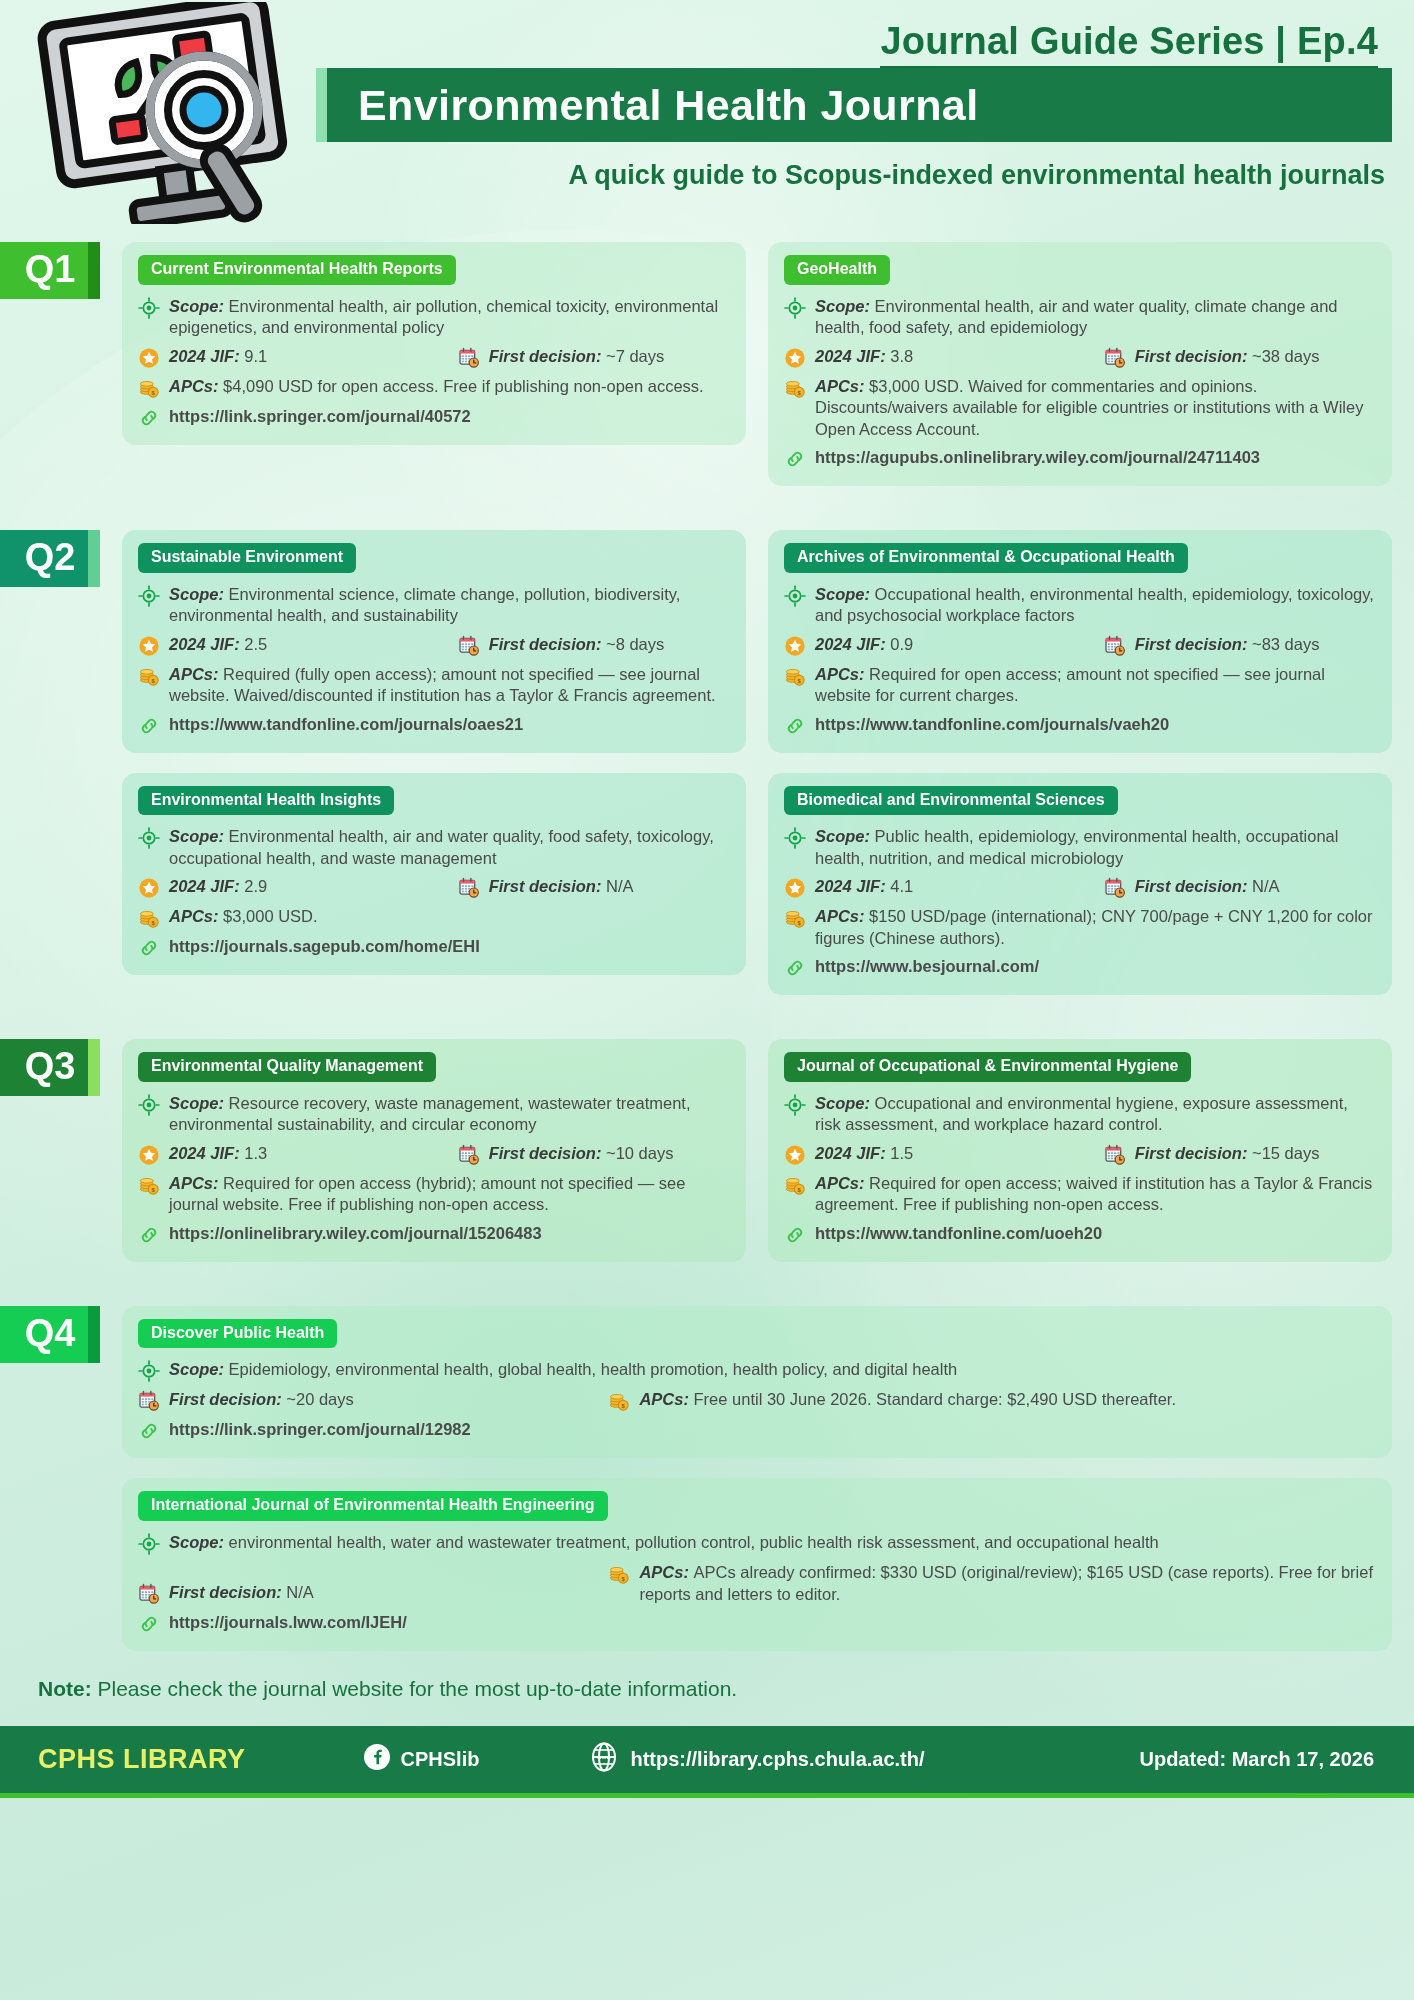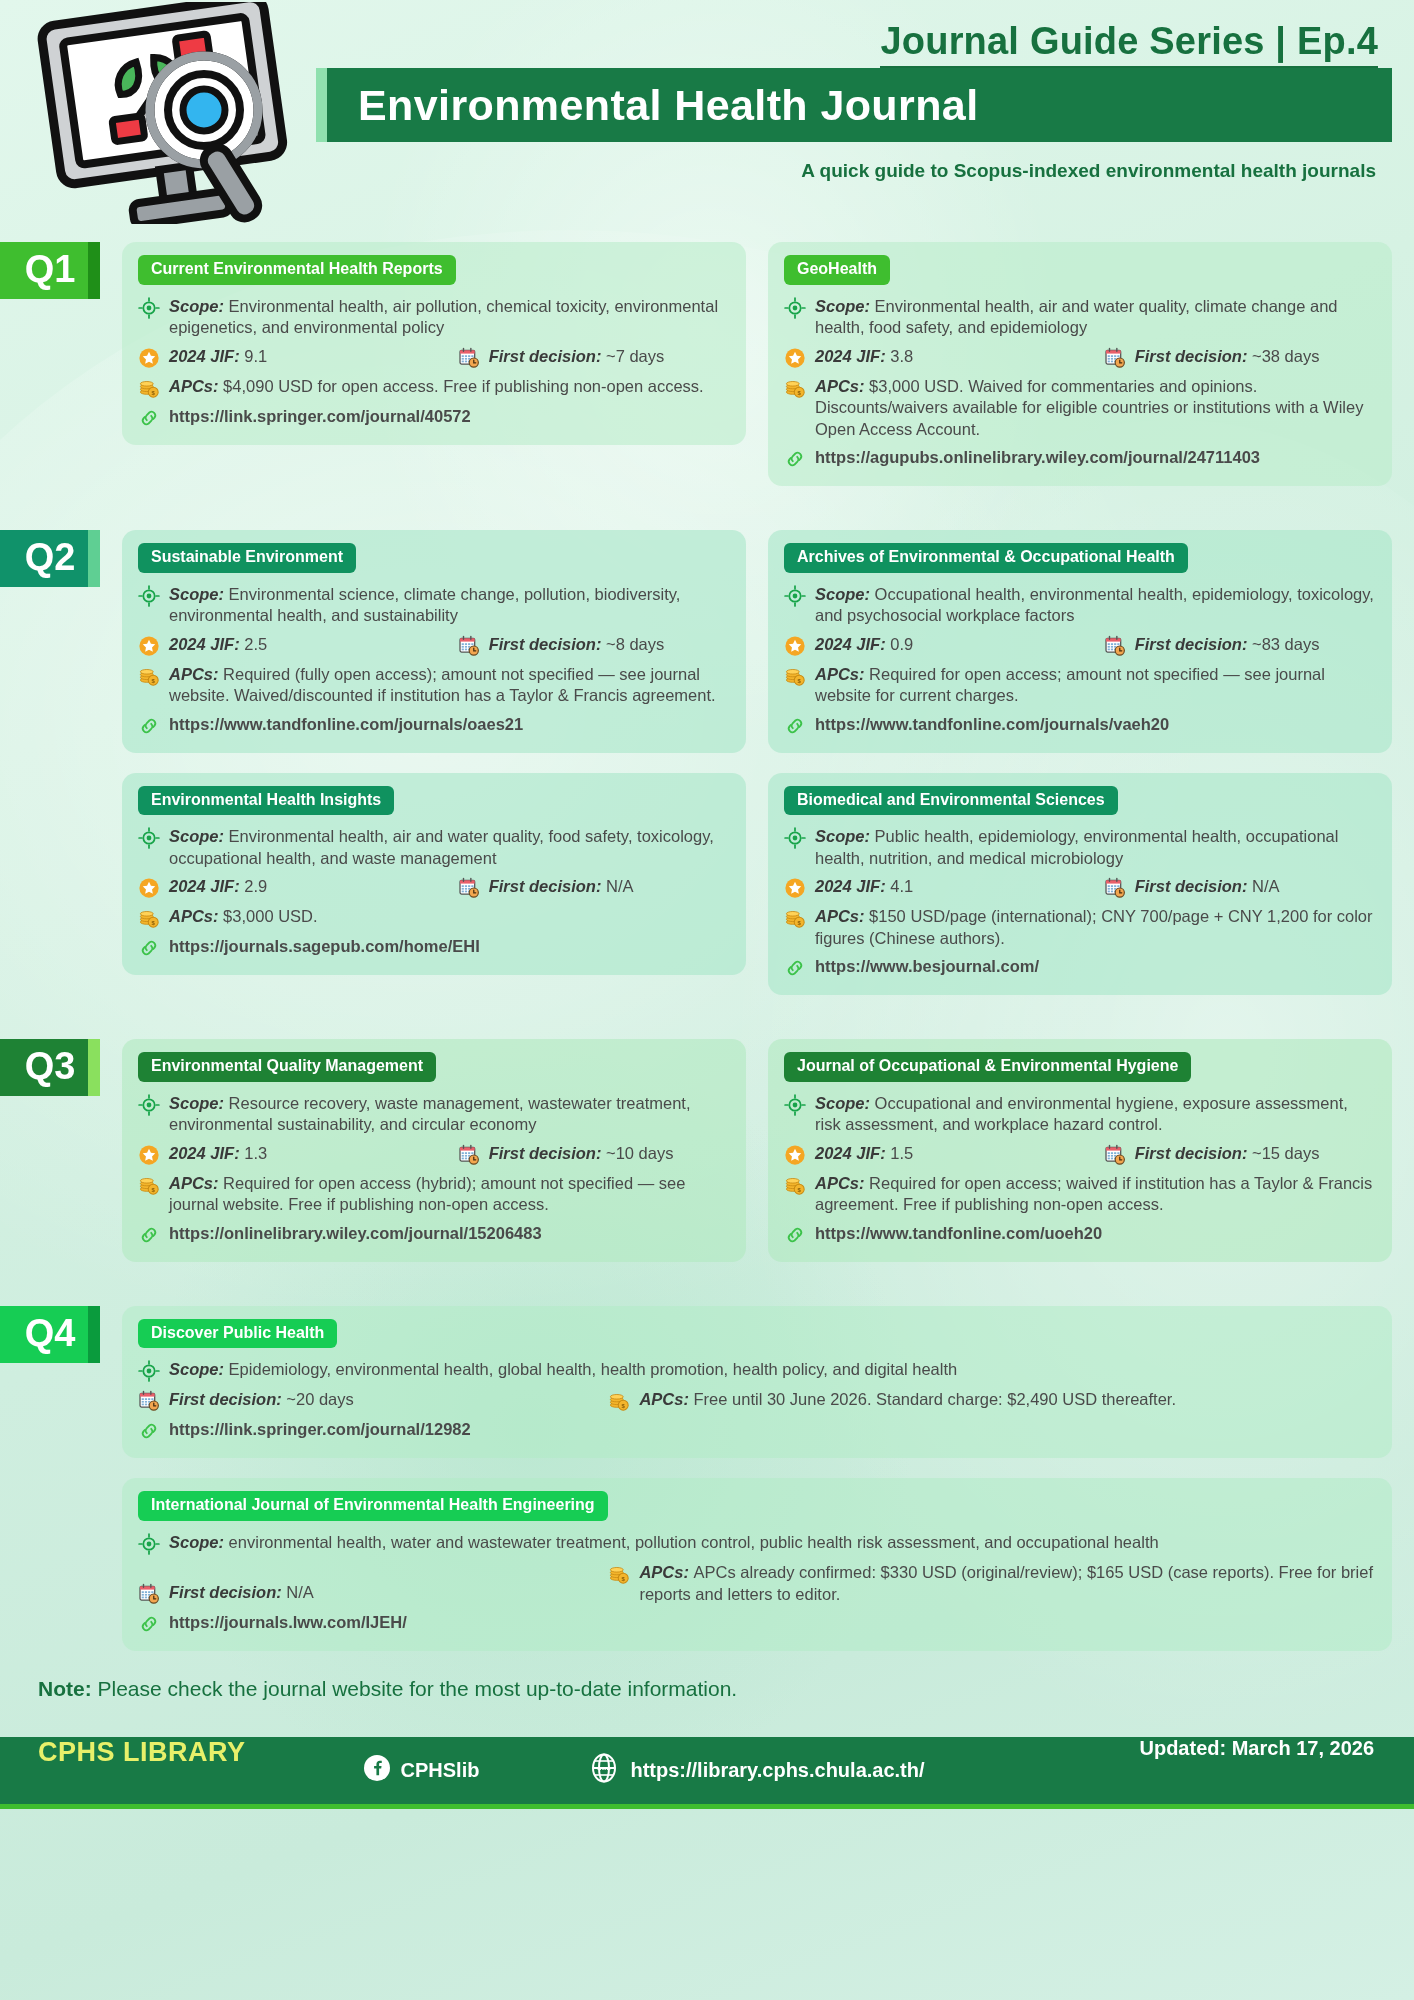--- a/index.html
+++ b/index.html
@@ -45,22 +45,22 @@
     background: #187a46; display: flex; align-items: center;
   }
   .title-bar::before {
     content: ""; position: absolute; left: 0; top: 0; bottom: 0; width: 11px; background: #8fe0ae;
   }
   .title-bar span {
     color: #ffffff; font-size: 43px; font-weight: bold; padding-left: 42px;
     letter-spacing: .4px; white-space: nowrap;
   }
   .subtitle {
-    position: absolute; left: 318px; top: 160px; right: 24px;
-    font-size: 19px; font-weight: bold; color: #17713f; text-align: right;
+    position: absolute; left: 318px; top: 160px; right: 15px;
+    font-size: 27px; font-weight: bold; color: #17713f; text-align: right;
     padding-right: 14px;
   }
 
   
   .q-section { position: relative; z-index: 4; display: flex; align-items: flex-start; }
   .q-badge {
     width: 100px; min-height: 56px; flex: 0 0 100px;
     color: #fff; font-size: 38px; font-weight: bold;
     display: flex; align-items: center; justify-content: center;
     margin-left: 0; position: relative; padding: 6px 0 8px 0;
@@ -107,22 +107,22 @@
   .two-up > .half.b { flex: 1; }
   .two-up.wide > .half.a { flex: 0 0 38%; }
 
   
   .note {
     position: relative; z-index: 6;
     margin: 26px 0 0 38px; font-size: 21px; color: #17713f;
   }
   .note b { font-weight: bold; }
   .footer {
-    position: relative; z-index: 6; margin-top: 36px;
-    background: #187a46; height: 72px; display: flex; 
+    position: relative; z-index: 6; margin-top: 25px;
+    background: #187a46; height: 72px; display: flex; align-items: center;
     border-bottom: 5px solid #3fbe2f;
   }
   .f-logo { font-size: 27px; font-weight: bold; color: #e8f06a; margin-left: 38px; letter-spacing: .5px; }
   .f-item { display: flex; align-items: center; gap: 11px; color: #fff; font-size: 20px; font-weight: bold; }
   .f-fb { margin-left: 118px; }
   .f-web { margin-left: 110px; }
   .f-upd { margin-left: auto; margin-right: 40px; color: #fff; font-size: 20px; font-weight: bold; }
 </style>
 </head>
 <body>

